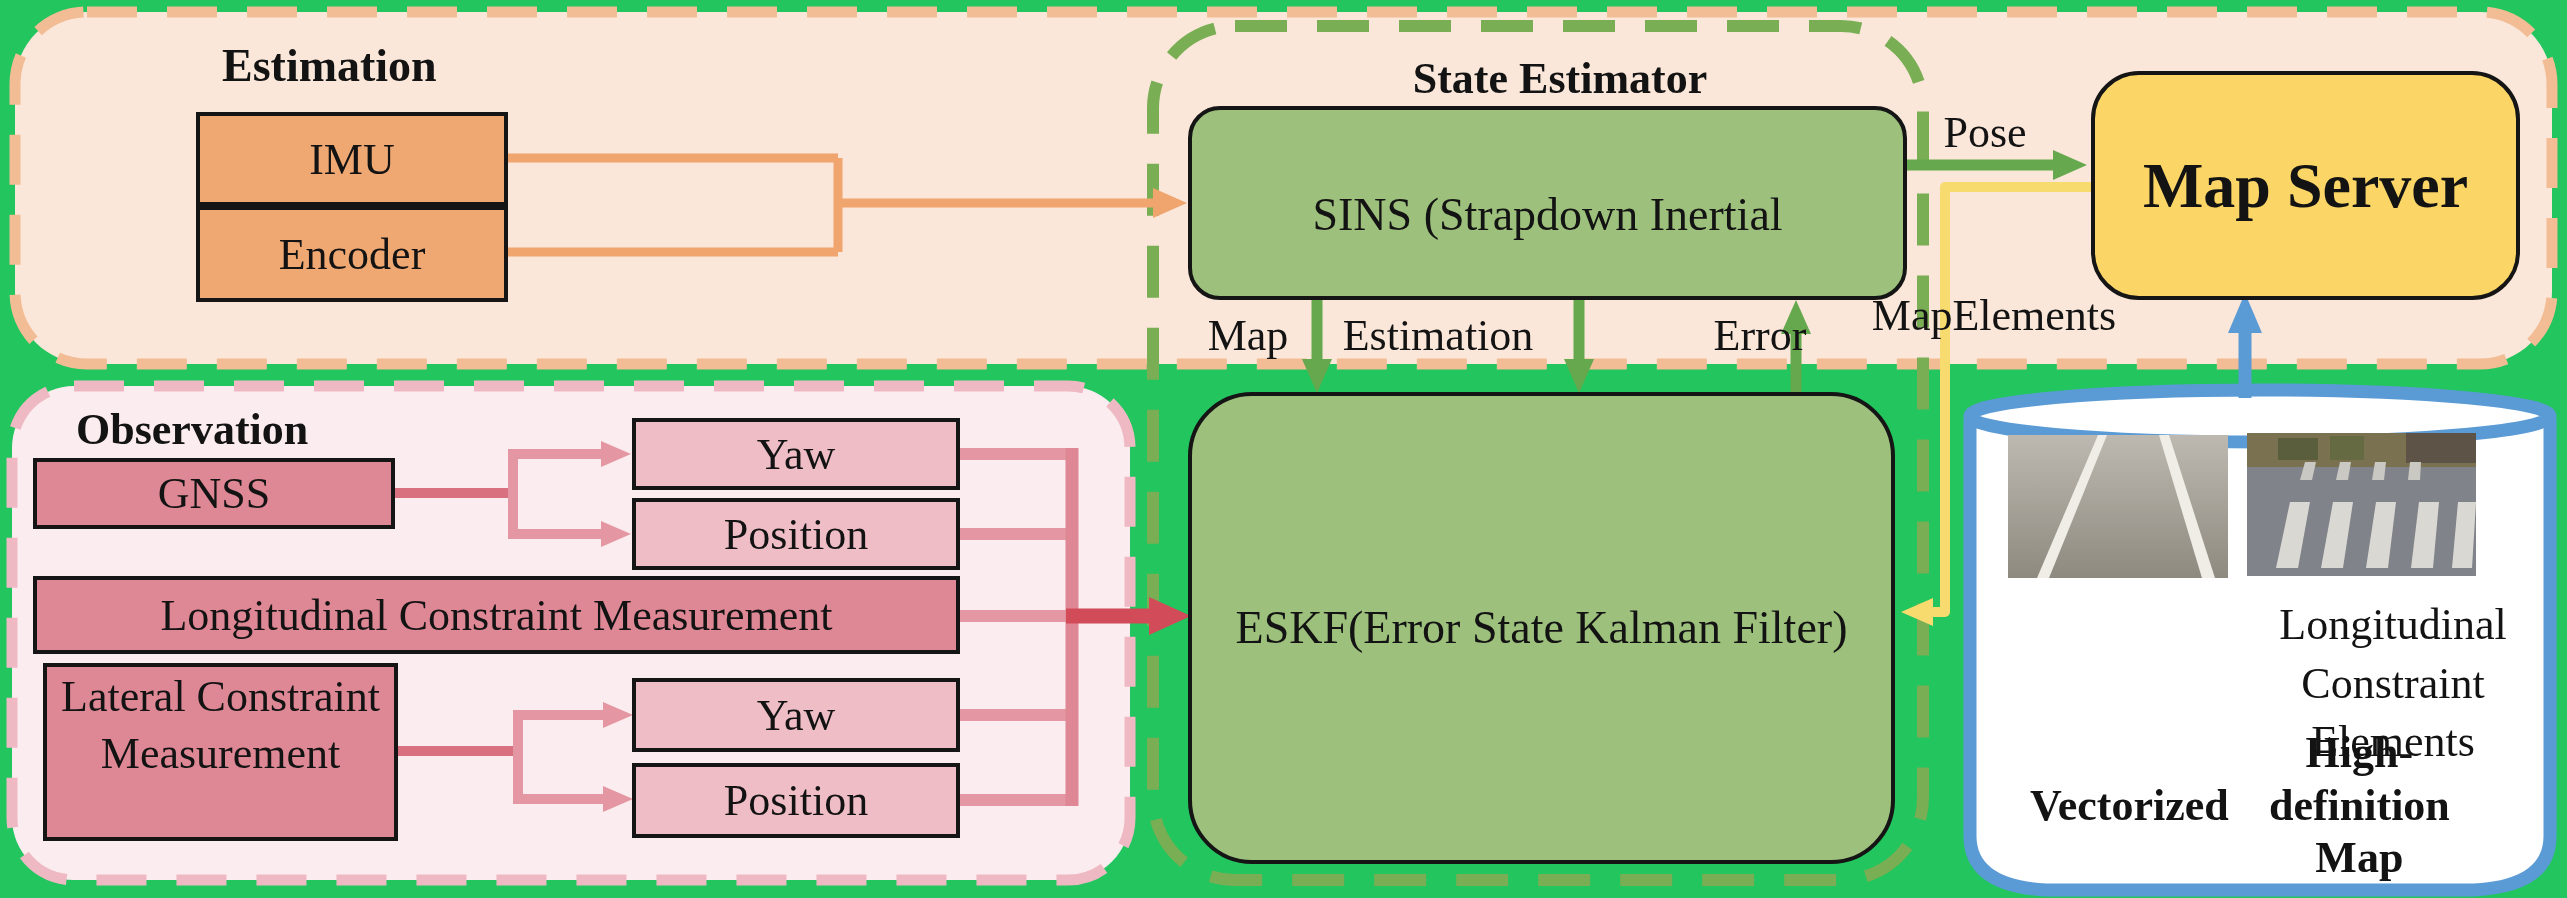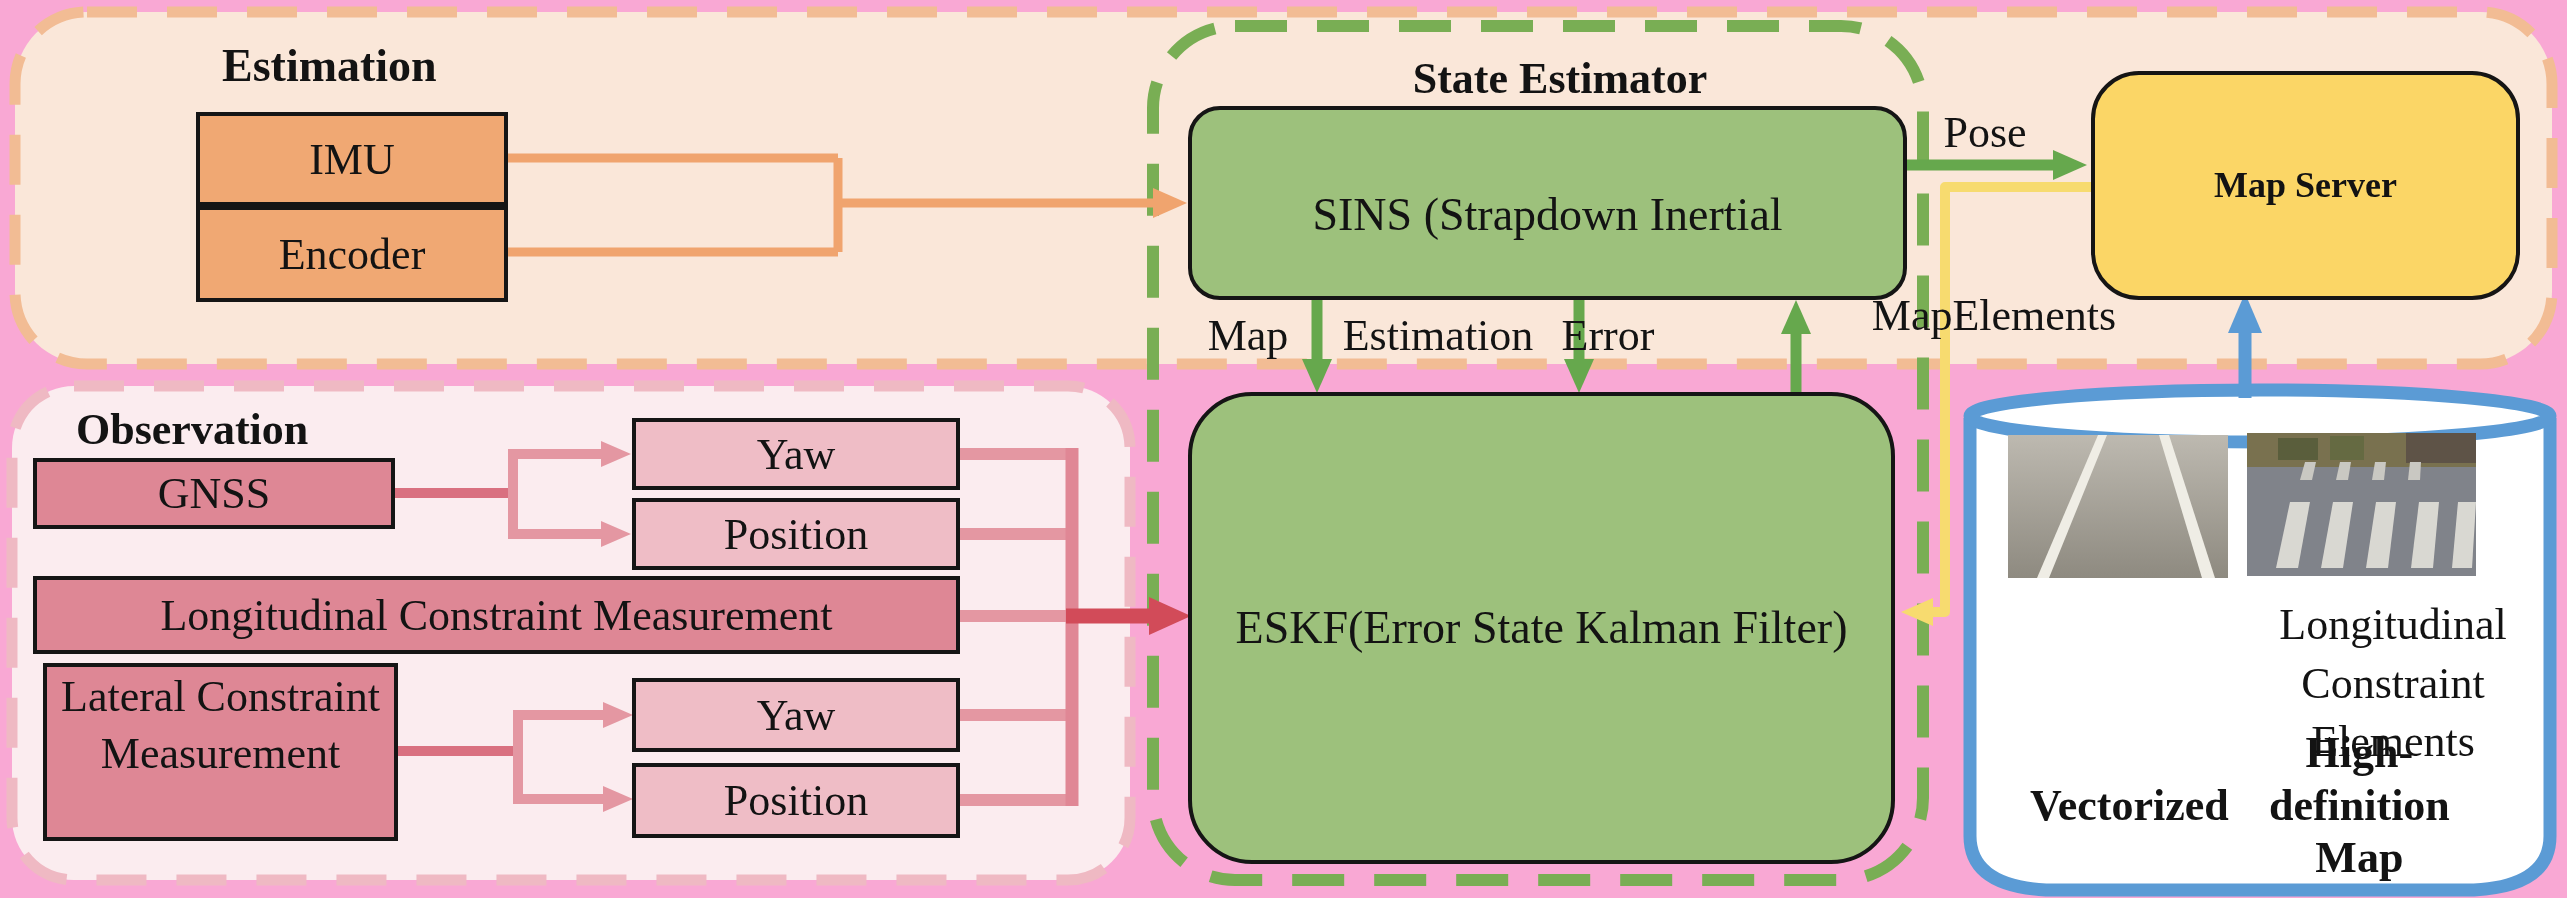--- a/index.html
+++ b/index.html
@@ -1,27 +1,27 @@
 <!DOCTYPE html>
 <html><head>
 <meta charset="utf-8">
 <style>
   html,body{margin:0;padding:0;background:#ffffff;}
-  .stage{position:relative;width:2567px;height:898px;background:#f9a8d4;overflow:hidden;
+  .stage{position:relative;width:2567px;height:898px;background:#22c55e;overflow:hidden;
          font-family:"Liberation Serif","DejaVu Serif",serif;color:#131313;}
   .stage svg{position:absolute;left:0;top:0;}
   .label{position:absolute;display:flex;align-items:center;justify-content:center;
          text-align:center;line-height:1.25;white-space:normal;}
   .left{justify-content:flex-start;text-align:left;}
   .bold{font-weight:bold;}
   .stack span{display:block;}
   .f42{font-size:44px;}
   .f44{font-size:44px;}
   .f46{font-size:46px;}
-  .f48{font-size:36px;}
+  .f48{font-size:64px;}
 </style>
 </head>
 <body>
 
 <div class="stage">
 
 <svg width="2567" height="898" viewBox="0 0 2567 898">
   <defs>
     <marker id="mOr" markerWidth="34" markerHeight="30" refX="1" refY="15" orient="auto" markerUnits="userSpaceOnUse">
       <path d="M0,0 L34,15 L0,30 Z" fill="#F0A46E"></path>
@@ -130,21 +130,21 @@
 <div class="label f44" style="left:198px;top:114px;width:308px;height:90px;">IMU</div>
 <div class="label f44" style="left:198px;top:208px;width:308px;height:92px;">Encoder</div>
 
 <div class="label bold f44" style="left:1380px;top:52px;width:360px;height:52px;">State Estimator</div>
 <div class="label f46 stack" style="left:1190px;top:120px;width:715px;height:190px;">
   <span>SINS (Strapdown Inertial</span>
 </div>
 
 <div class="label f44" style="left:1192px;top:310px;width:112px;height:50px;">Map</div>
 <div class="label f44" style="left:1322px;top:310px;width:232px;height:50px;">Estimation</div>
-<div class="label f44" style="left:1540px;top:310px;width:136px;height:50px;">Error</div>
+<div class="label f44" style="left:1692px;top:310px;width:136px;height:50px;">Error</div>
 
 <div class="label f46 stack" style="left:1190px;top:394px;width:703px;height:468px;line-height:1.35;">
   <span>ESKF</span>
   <span>(Error State Kalman Filter)</span>
 </div>
 
 <div class="label f44" style="left:1920px;top:106px;width:130px;height:52px;">Pose</div>
 <div class="label f44 stack" style="left:1900px;top:232px;width:188px;height:112px;align-items:flex-end;text-align:right;line-height:1.28;">
   <span>Map</span>
   <span>Elements</span>

